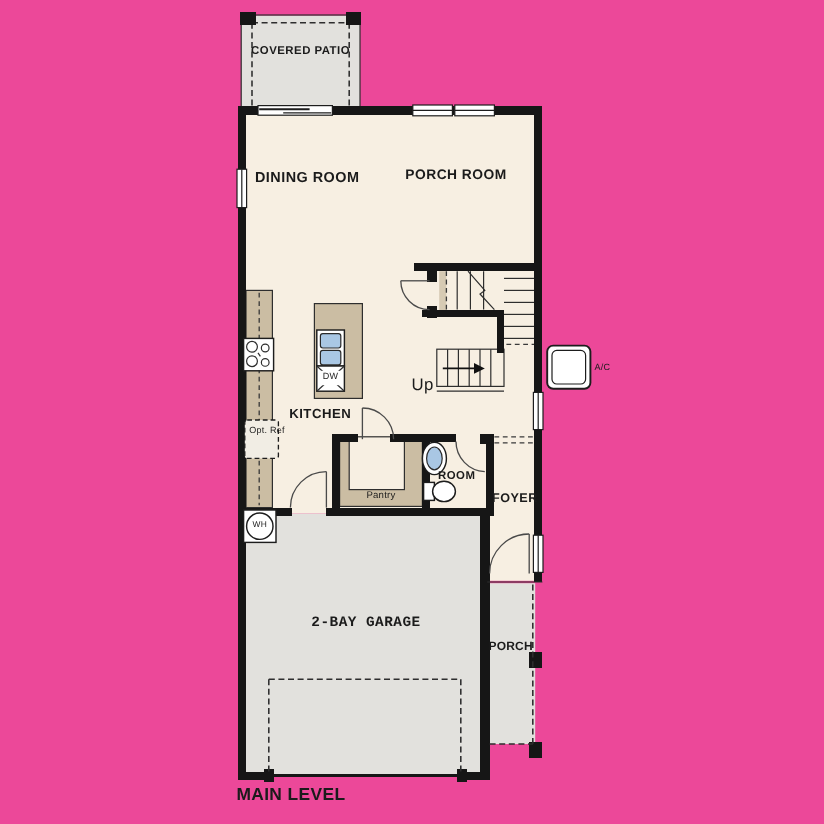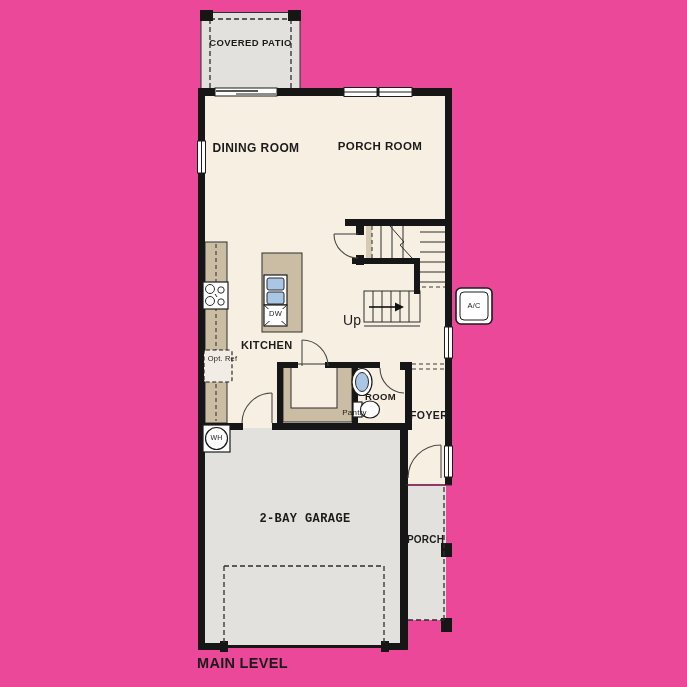--- a/index.html
+++ b/index.html
@@ -236,21 +236,21 @@
     </g>
   </svg>
 
   <div class="lbl" style="left:205px;top:37px;width:91px;font-size:9.5px;">COVERED PATIO</div>
   <div class="lbl" style="left:211px;top:141px;width:90px;font-size:12px;">DINING ROOM</div>
   <div class="lbl" style="left:330px;top:140px;width:100px;font-size:11.5px;">PORCH ROOM</div>
   <div class="lbl nowrap" style="left:241px;top:339px;font-size:11px;">KITCHEN</div>
   <div class="lbl lbl-light" style="left:204px;top:354px;width:37px;font-size:7.5px;">Opt. Ref</div>
   <div class="lbl lbl-light" style="left:264px;top:309px;width:23px;font-size:7.5px;">DW</div>
   <div class="lbl lbl-light nowrap" style="left:343px;top:312px;font-size:14px;">Up</div>
-  <div class="lbl lbl-light" style="left:283px;top:408px;width:69px;font-size:8px;padding-left:37px;">Pantry</div>
+  <div class="lbl lbl-light" style="left:283px;top:408px;width:69px;font-size:8px;">Pantry</div>
   <div class="lbl nowrap" style="left:365px;top:391px;font-size:9.5px;">ROOM</div>
   <div class="lbl nowrap" style="left:410px;top:409px;font-size:10.5px;">FOYER</div>
   <div class="lbl lbl-light" style="left:204px;top:434px;width:25px;font-size:7px;">WH</div>
-  <div class="lbl lbl-light" style="left:456px;top:301px;width:36px;font-size:7.5px;">A/C</div>
+  <div class="lbl lbl-light" style="left:456px;top:301px;width:36px;font-size:7.5px;padding-left:28px;">A/C</div>
   <div class="lbl" style="left:255px;top:512px;width:100px;font-size:12px;font-family:Liberation Mono, monospace;">2-BAY GARAGE</div>
   <div class="lbl nowrap" style="left:407px;top:534px;font-size:10px;letter-spacing:0.2px;">PORCH</div>
   <div class="lbl nowrap" style="left:197px;top:655px;font-size:14.5px;letter-spacing:0.3px;">MAIN LEVEL</div>
 </div>
 
 </body></html>

